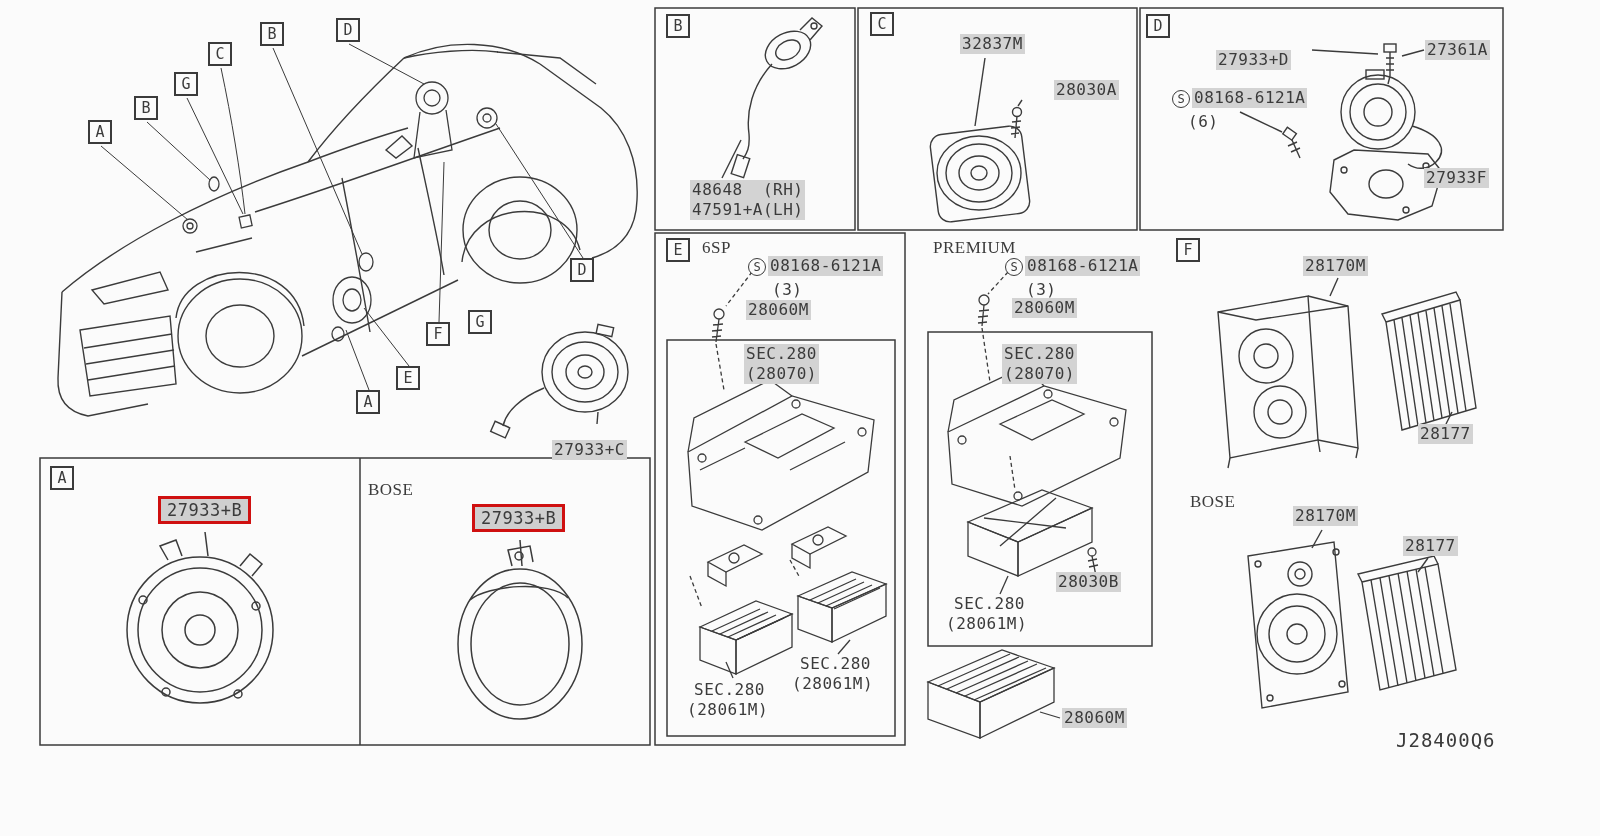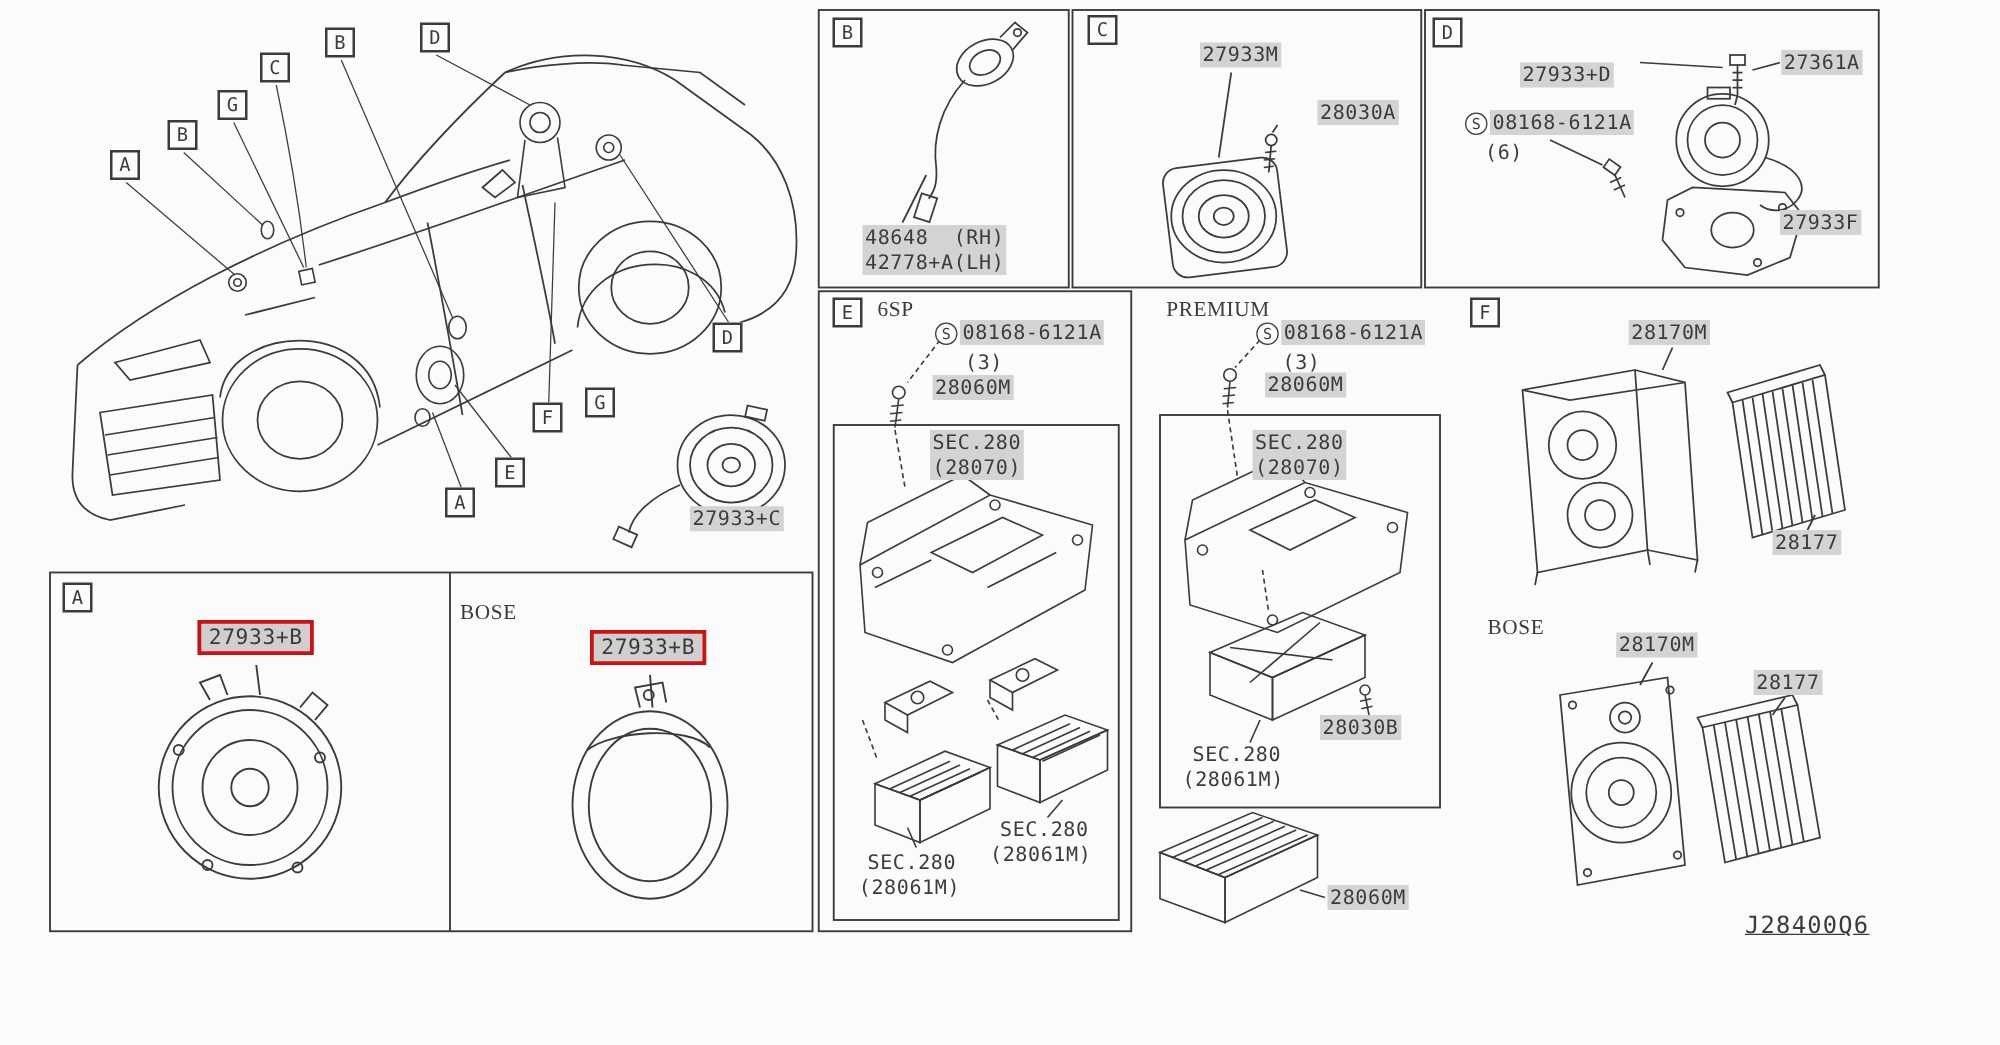--- a/index.html
+++ b/index.html
@@ -25,21 +25,21 @@
     border:2px solid #3b3b3b; background:#fbfbfb;
     display:flex; align-items:center; justify-content:center;
     font-size:15px; color:#3b3b3b;
   }
   .scircle {
     position:absolute; width:18px; height:18px; box-sizing:border-box;
     border:1.5px solid #3b3b3b; border-radius:50%;
     display:flex; align-items:center; justify-content:center;
     font-size:12px; color:#3b3b3b; background:#fbfbfb;
   }
-  .code { font-size:19px; letter-spacing:1px;text-decoration:underline; }
+  .code { font-size:19px; letter-spacing:1px; }
 </style>
 </head>
 <body>
 
 <div class="canvas">
 
   <svg class="art" width="1600" height="836" viewBox="0 0 1600 836">
 
     <g fill="none" stroke="#3b3b3b" stroke-width="1.5">
       <rect x="655" y="8" width="200" height="222"></rect>
@@ -293,33 +293,33 @@
 
   <div class="co" style="left:666px;top:14px">B</div>
   <div class="co" style="left:870px;top:12px">C</div>
   <div class="co" style="left:1146px;top:14px">D</div>
   <div class="co" style="left:666px;top:238px">E</div>
   <div class="co" style="left:468px;top:310px">G</div>
   <div class="co" style="left:1176px;top:238px">F</div>
   <div class="co" style="left:50px;top:466px">A</div>
 
   <span class="label hl" style="left:690px;top:180px">48648  (RH)</span>
-  <span class="label hl" style="left:690px;top:200px">42778+A(LH)</span>
-
-  <span class="label hl" style="left:960px;top:34px">27933M</span>
+  <span class="label hl" style="left:690px;top:200px">47591+A(LH)</span>
+
+  <span class="label hl" style="left:960px;top:34px">32837M</span>
   <span class="label hl" style="left:1054px;top:80px">28030A</span>
 
   <span class="label hl" style="left:1216px;top:50px">27933+D</span>
   <span class="label hl" style="left:1425px;top:40px">27361A</span>
   <span class="scircle" style="left:1172px;top:90px">S</span>
   <span class="label hl" style="left:1192px;top:88px">08168-6121A</span>
   <span class="label" style="left:1188px;top:112px">(6)</span>
   <span class="label hl" style="left:1424px;top:168px">27933F</span>
 
-  <span class="label hl" style="left:552px;top:405px">27933+C</span>
+  <span class="label hl" style="left:552px;top:440px">27933+C</span>
 
   <span class="label title" style="left:702px;top:238px">6SP</span>
   <span class="scircle" style="left:748px;top:258px">S</span>
   <span class="label hl" style="left:768px;top:256px">08168-6121A</span>
   <span class="label" style="left:772px;top:280px">(3)</span>
   <span class="label hl" style="left:746px;top:300px">28060M</span>
   <span class="label hl" style="left:744px;top:344px">SEC.280</span>
   <span class="label hl" style="left:744px;top:364px">(28070)</span>
   <span class="label" style="left:694px;top:680px">SEC.280</span>
   <span class="label" style="left:687px;top:700px">(28061M)</span>

